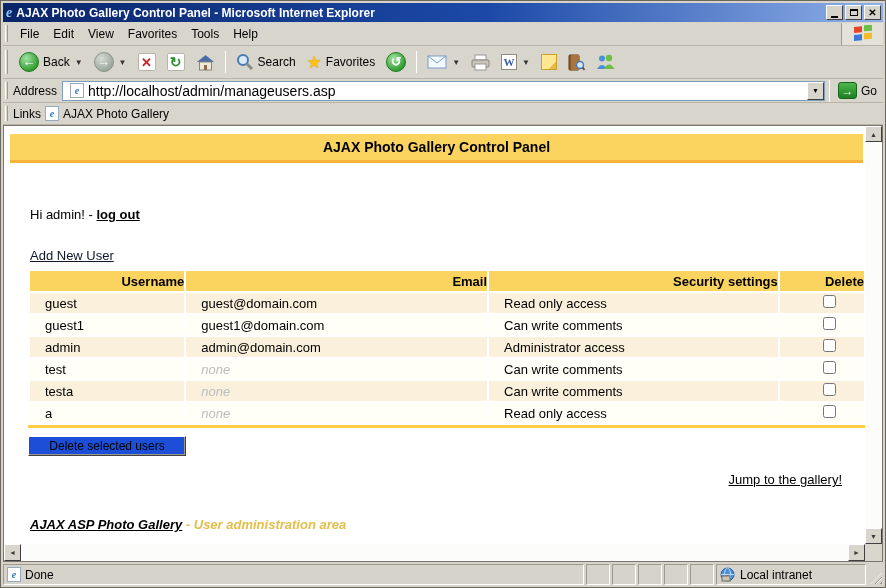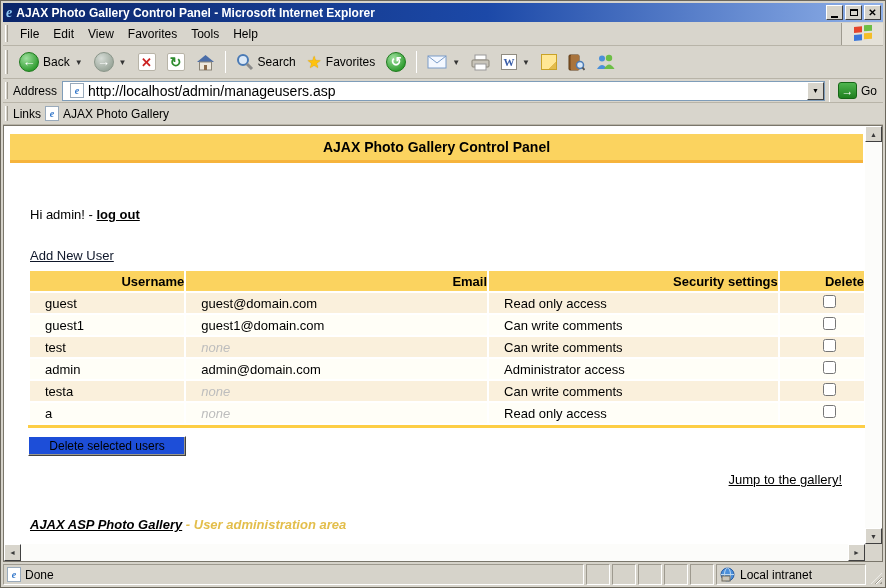--- a/index.html
+++ b/index.html
@@ -278,29 +278,29 @@
               <td>Read only access</td>
               <td class="chk"><input type="checkbox" style=""></td>
             </tr>
             <tr>
               <td>guest1</td>
               <td class="email">guest1@domain.com</td>
               <td>Can write comments</td>
               <td class="chk"><input type="checkbox" style=""></td>
             </tr>
             <tr>
+              <td>admin</td>
+              <td class="email">admin@domain.com</td>
+              <td>Administrator access</td>
+              <td class="chk"><input type="checkbox" style=""></td>
+            </tr>
+            <tr>
               <td>test</td>
               <td class="email noneval">none</td>
               <td>Can write comments</td>
-              <td class="chk"><input type="checkbox" style=""></td>
-            </tr>
-            <tr>
-              <td>admin</td>
-              <td class="email">admin@domain.com</td>
-              <td>Administrator access</td>
               <td class="chk"><input type="checkbox" style=""></td>
             </tr>
             <tr>
               <td>testa</td>
               <td class="email noneval">none</td>
               <td>Can write comments</td>
               <td class="chk"><input type="checkbox" style=""></td>
             </tr>
             <tr>
               <td>a</td>

